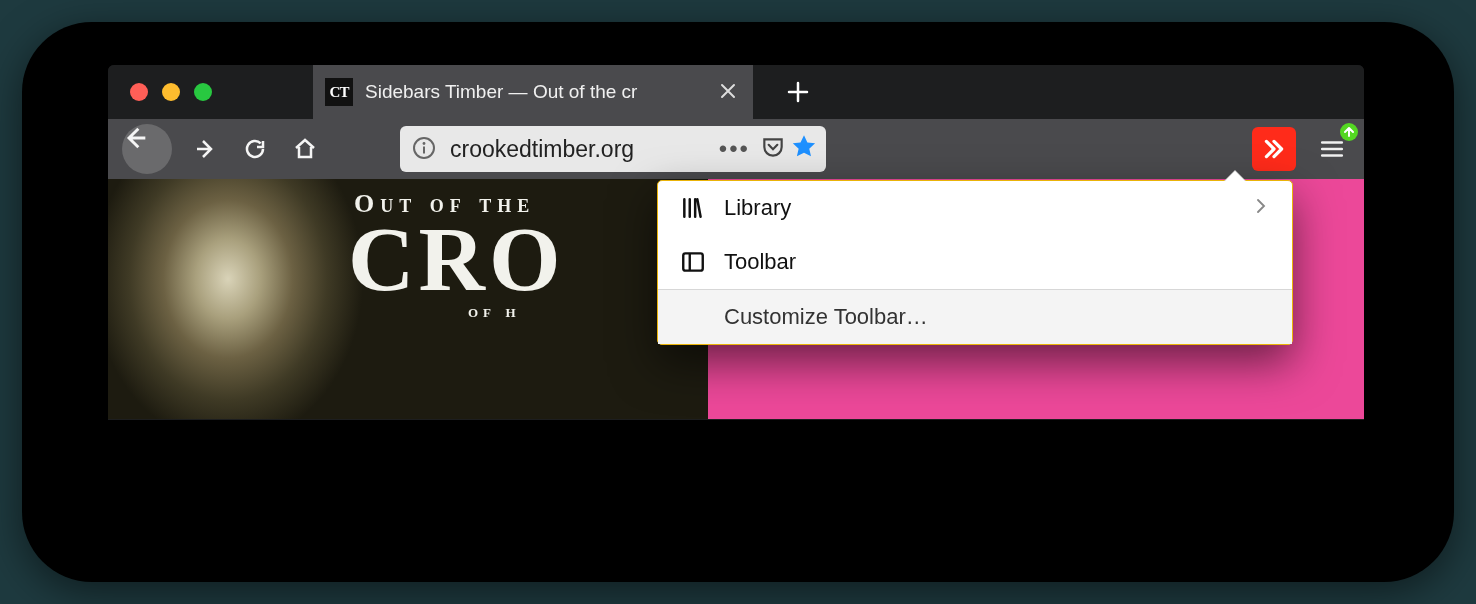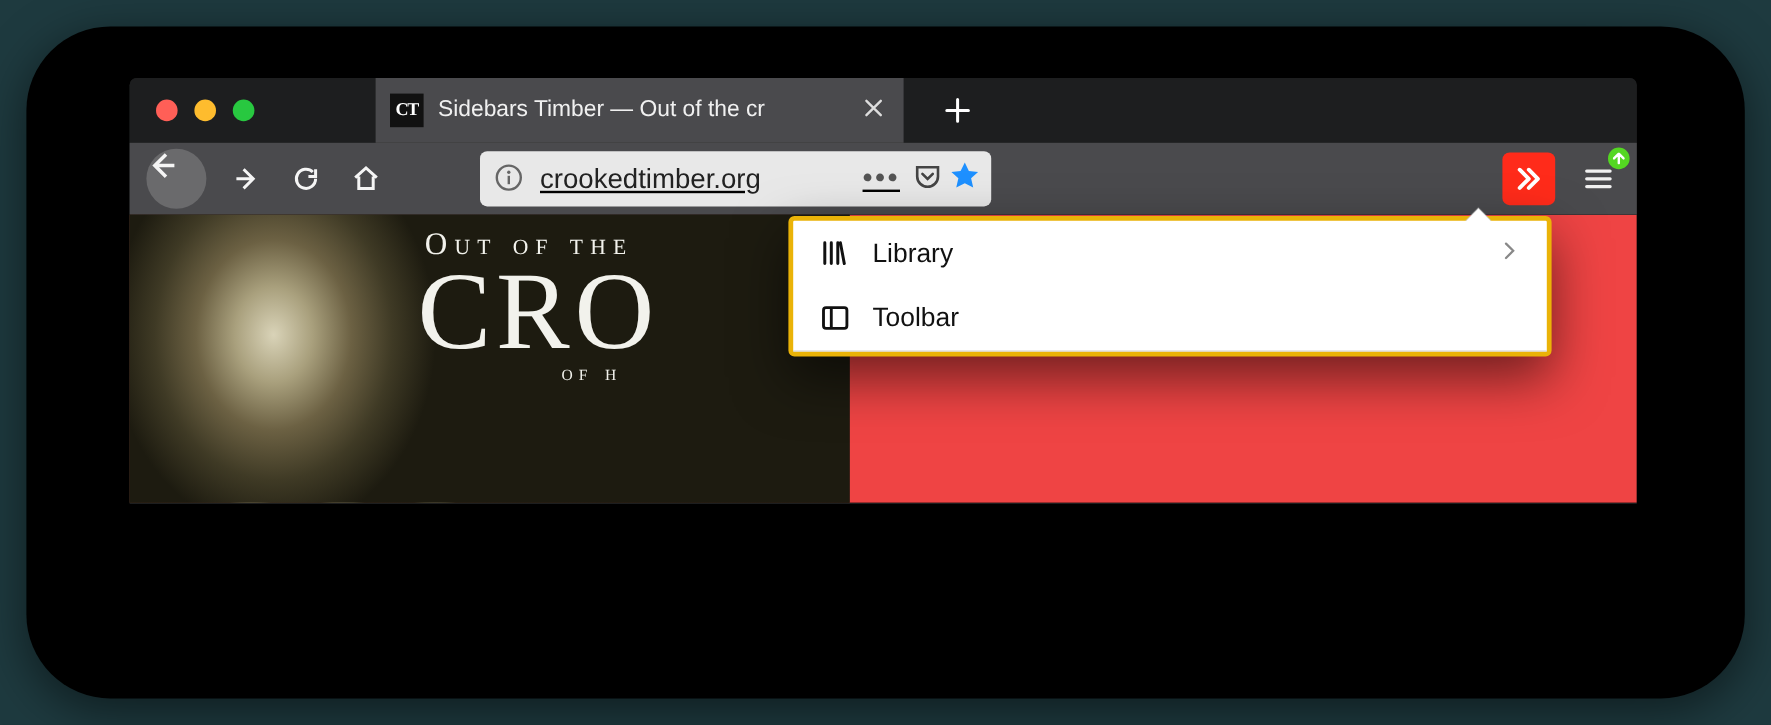--- a/index.html
+++ b/index.html
@@ -36,21 +36,21 @@
   .tab-title { flex:1; white-space:nowrap; overflow:hidden;
     mask-image: linear-gradient(to right, #000 82%, transparent 100%);
     -webkit-mask-image: linear-gradient(to right, #000 82%, transparent 100%);
   }
   .tab-close { color:#ddd; font-size:24px; line-height:1; padding:4px;}
   .newtab { position:absolute; top:12px; left:675px; width:30px; height:30px;
     display:flex; align-items:center; justify-content:center; cursor:pointer;}
   .newtab svg { stroke:#fff; }
   
   .navbar { position:absolute; top:54px; left:0; right:0; height:60px;
-    background:#4a4a4d; display:flex; align-items:center; padding:0 10px;text-decoration:underline; }
+    background:#4a4a4d; display:flex; align-items:center; padding:0 10px; }
   .nav-btn { width:46px; height:46px; border-radius:6px; display:flex;
     align-items:center; justify-content:center; margin:0 2px; cursor:pointer;}
   .back-btn { width:50px; height:50px; border-radius:50%; background:#6a6a6c;
     margin-left:4px; margin-right:8px;}
   .nav-btn svg, .back-btn svg { stroke:#f5f5f5; fill:none; stroke-width:2.5; }
   .urlbar {
     flex:1; height:46px; background:#e8e8e8; border-radius:6px; margin:0 10px;
     display:flex; align-items:center; padding:0 12px; max-width:720px;
   }
   .urlbar .info { width:26px; height:26px; }
@@ -67,21 +67,21 @@
     display:flex; align-items:center; justify-content:center; }
   .hamburger .badge {
     position:absolute; top:-4px; right:-4px; width:18px; height:18px;
     border-radius:50%; background:#54d722; display:flex;
     align-items:center; justify-content:center;
   }
   .hamburger .badge svg { stroke:#fff; }
   
   .content { position:absolute; top:114px; left:0; right:0; height:240px;
     background:#0e0d0c; overflow:hidden; }
-  .banner { position:absolute; inset:0; background:#ef4444; }
+  .banner { position:absolute; inset:0; background:#ec4899;font-weight:bold; }
   .wood {
     position:absolute; left:-40px; top:-20px; width:640px; height:300px;
     background:
       radial-gradient(ellipse 180px 220px at 25% 40%, #d9d3b8 0%, #a9a07d 18%, #6c6143 36%, #3f3a25 55%, #1d1b10 75%),
       radial-gradient(ellipse 30px 110px at 22% 72%, #e6e0c7 0%, #b8ad85 40%, transparent 70%),
       radial-gradient(ellipse 28px 105px at 34% 78%, #dcd5b9 0%, #ada277 40%, transparent 70%),
       radial-gradient(ellipse 26px 100px at 46% 80%, #cfc6a6 0%, #9c9168 40%, transparent 70%),
       linear-gradient(120deg, #2b2817, #15130c);
   }
   .banner-text { position:absolute; left:240px; top:10px; right:20px;
@@ -89,21 +89,21 @@
     pointer-events:none;
   }
   .banner-text .line1 { font-size:26px; letter-spacing:6px; font-variant:small-caps; margin-left:6px;}
   .banner-text .line2 { font-size:92px; letter-spacing:4px; line-height:1; margin-top:-6px;}
   .banner-text .line3 { font-size:18px; letter-spacing:5px; font-variant:small-caps; margin-left:120px; margin-top:-4px;}
   
   .popup {
     position:absolute; top:115px; left:549px; width:636px;
     background:#fff; border-radius:5px;
     box-shadow: 0 18px 45px rgba(0,0,0,.55);
-    border:4px solid #eab308;
+    border:1px solid #eab308;
   }
   .popup::before {
     content:""; position:absolute; top:-10px; right:46px;
     border-left:11px solid transparent; border-right:11px solid transparent;
     border-bottom:11px solid #fff;
     filter: drop-shadow(0 -1px 0 #ccc);
   }
   .popup-item {
     height:54px; display:flex; align-items:center; padding:0 22px;
     font-size:22px; color:#111; cursor:pointer;
@@ -235,14 +235,17 @@
     <div class="popup-item">
       <span class="ic">
         <svg width="26" height="26" viewBox="0 0 24 24">
             <rect x="3" y="4" width="18" height="16" rx="2" stroke="#111" stroke-width="2.2" fill="none"></rect>
             <path d="M9 4v16" stroke="#111" stroke-width="2.2"></path>
           </svg>
       </span>
       <span class="lbl">Toolbar</span>
     </div>
     <div class="separator"></div>
+    <div class="popup-item customize">
+      <span class="lbl">Customize Toolbar…</span>
+    </div>
   </div>
 </div>
 
 </body></html>

